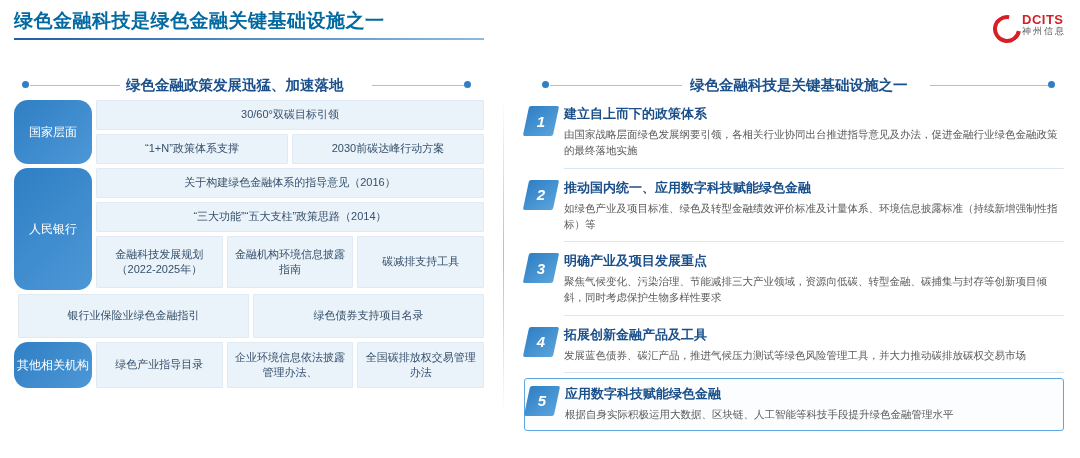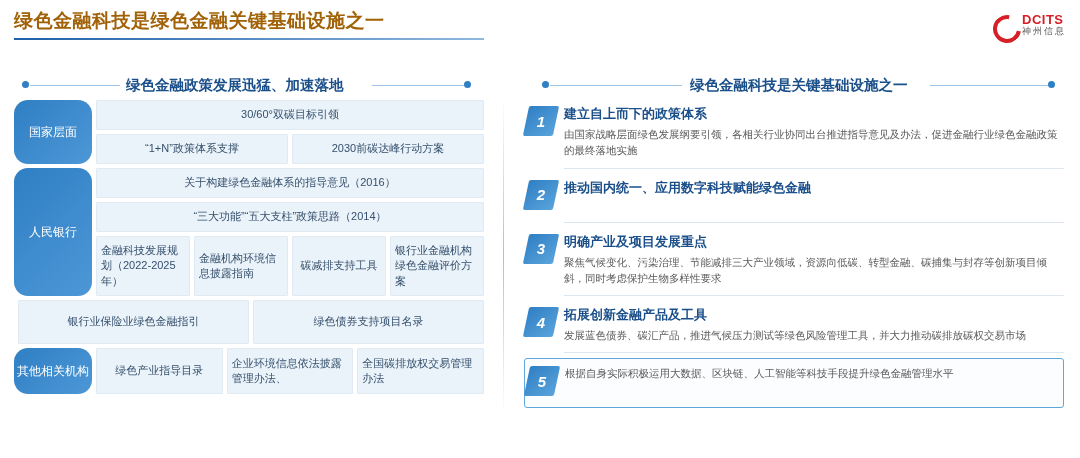--- a/index.html
+++ b/index.html
@@ -10,21 +10,21 @@
     color:#333;
     overflow:hidden;
     position:relative;
   }
   
   .header{
     position:absolute;left:0;top:0;width:1080px;height:44px;
   }
   .header-title{
     position:absolute;left:14px;top:8px;
-    font-size:19px;font-weight:bold;color:#a16207;
+    font-size:19px;font-weight:bold;color:#0369a1;
     letter-spacing:.5px;
   }
   .header-underline{
     position:absolute;left:14px;top:38px;width:470px;height:2px;
     background:linear-gradient(to right,#1f5fa9,#8fb8de);
   }
   .logo{
     position:absolute;right:14px;top:12px;height:26px;display:flex;align-items:center;gap:5px;
   }
   .logo-mark{
@@ -59,21 +59,21 @@
     background:linear-gradient(135deg,#2f7fc4,#4d97d6);
     color:#fff;font-size:12px;font-weight:normal;
     display:flex;align-items:center;justify-content:center;text-align:center;
     line-height:1.35;border-radius:14px;padding:2px;
     box-sizing:border-box;
   }
   .cells{flex:1;display:flex;flex-direction:column;gap:4px;margin-left:4px;}
   .cellrow{display:flex;gap:4px;}
   .cell{
     flex:1;background:#eaf2fa;border:1px solid #dfeaf5;
-    font-size:11px;color:#35506b;
+    font-size:11px;color:#35506b;text-align:center;
     display:flex;align-items:center;justify-content:center;
     padding:6px 4px;line-height:1.4;box-sizing:border-box;border-radius:1px;
   }
   .cell.tall{min-height:52px;}
   .cell.h30{min-height:30px;}
 
   
   .vdivider{
     position:absolute;left:503px;top:96px;width:1px;height:320px;
     background:linear-gradient(to bottom,rgba(158,195,230,0),#9ec3e6,rgba(158,195,230,0));
@@ -167,21 +167,20 @@
       <div class="cellrow">
         <div class="cell h30">关于构建绿色金融体系的指导意见（2016）</div>
       </div>
       <div class="cellrow">
         <div class="cell h30">“三大功能”“五大支柱”政策思路（2014）</div>
       </div>
       <div class="cellrow">
         <div class="cell tall">金融科技发展规划（2022-2025年）</div>
         <div class="cell tall">金融机构环境信息披露指南</div>
         <div class="cell tall">碳减排支持工具</div>
-        <div class="cell tall">银行业金融机构绿色金融评价方案</div>
       </div>
     </div>
   </div>
 
   <div class="row">
     <div class="cells">
       <div class="cellrow">
         <div class="cell" style="min-height:44px;">银行业保险业绿色金融指引</div>
         <div class="cell" style="min-height:44px;">绿色债券支持项目名录</div>
       </div>
@@ -215,20 +214,21 @@
     <div class="itemline"></div>
   </div>
 
   <div class="item">
     <div class="num">
       <div class="shape"></div>
         <div class="val">2</div>
     </div>
     <div class="itemtext">
       <div class="ititle">推动国内统一、应用数字科技赋能绿色金融</div>
+      <div class="idesc">如绿色产业及项目标准、绿色及转型金融绩效评价标准及计量体系、环境信息披露标准（持续新增强制性指标）等</div>
     </div>
     <div class="itemline"></div>
   </div>
 
   <div class="item">
     <div class="num">
       <div class="shape"></div>
         <div class="val">3</div>
     </div>
     <div class="itemtext">
@@ -249,17 +249,18 @@
     </div>
     <div class="itemline"></div>
   </div>
 
   <div class="item highlight">
     <div class="num">
       <div class="shape"></div>
         <div class="val">5</div>
     </div>
     <div class="itemtext">
+      <div class="ititle">应用数字科技赋能绿色金融</div>
       <div class="idesc">根据自身实际积极运用大数据、区块链、人工智能等科技手段提升绿色金融管理水平</div>
     </div>
   </div>
 
 </div>
 
 </body></html>

